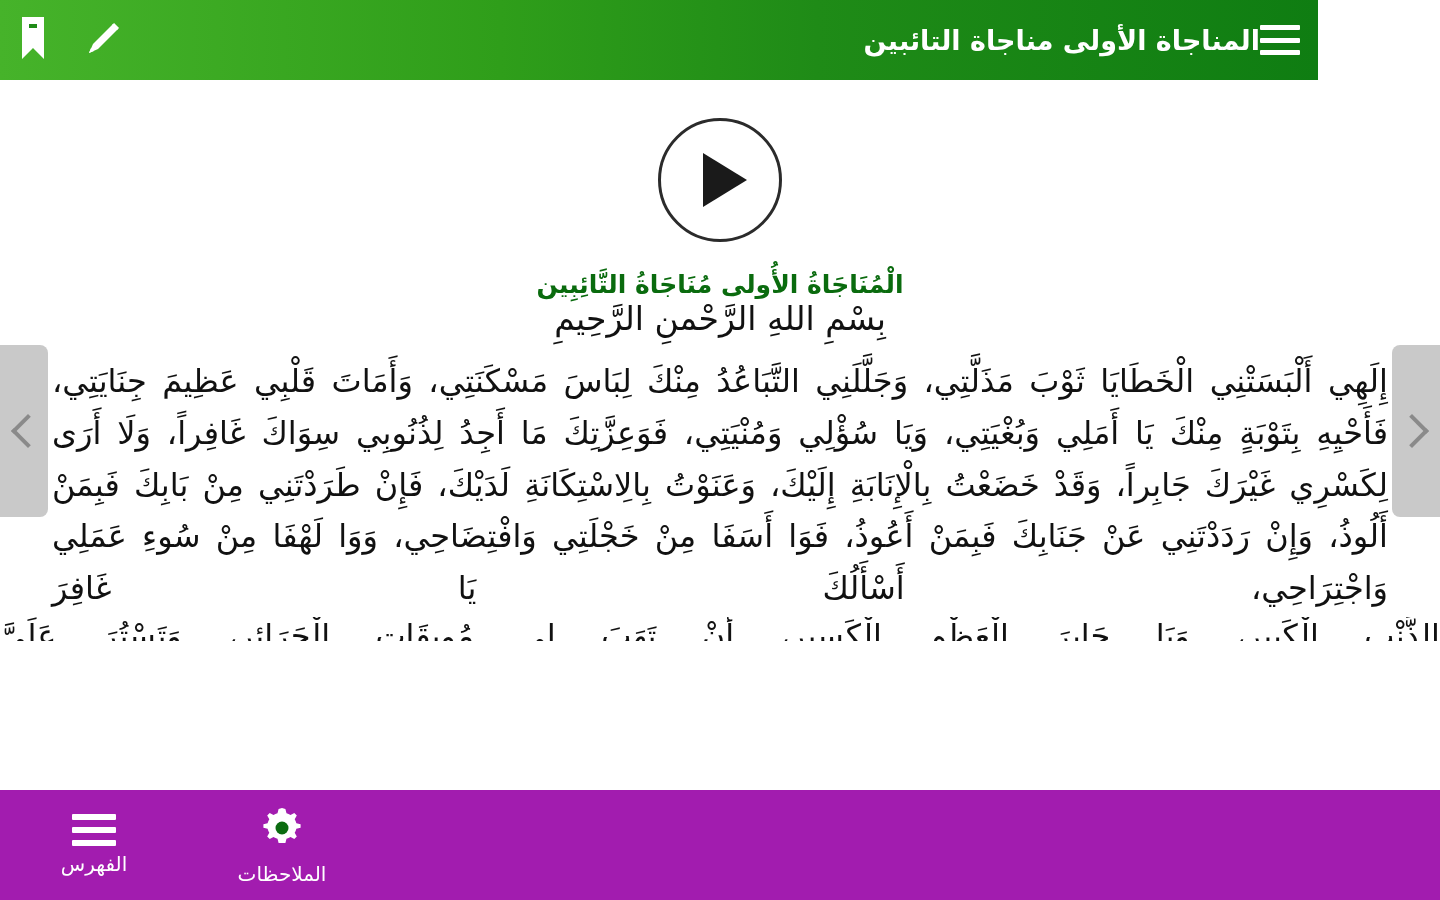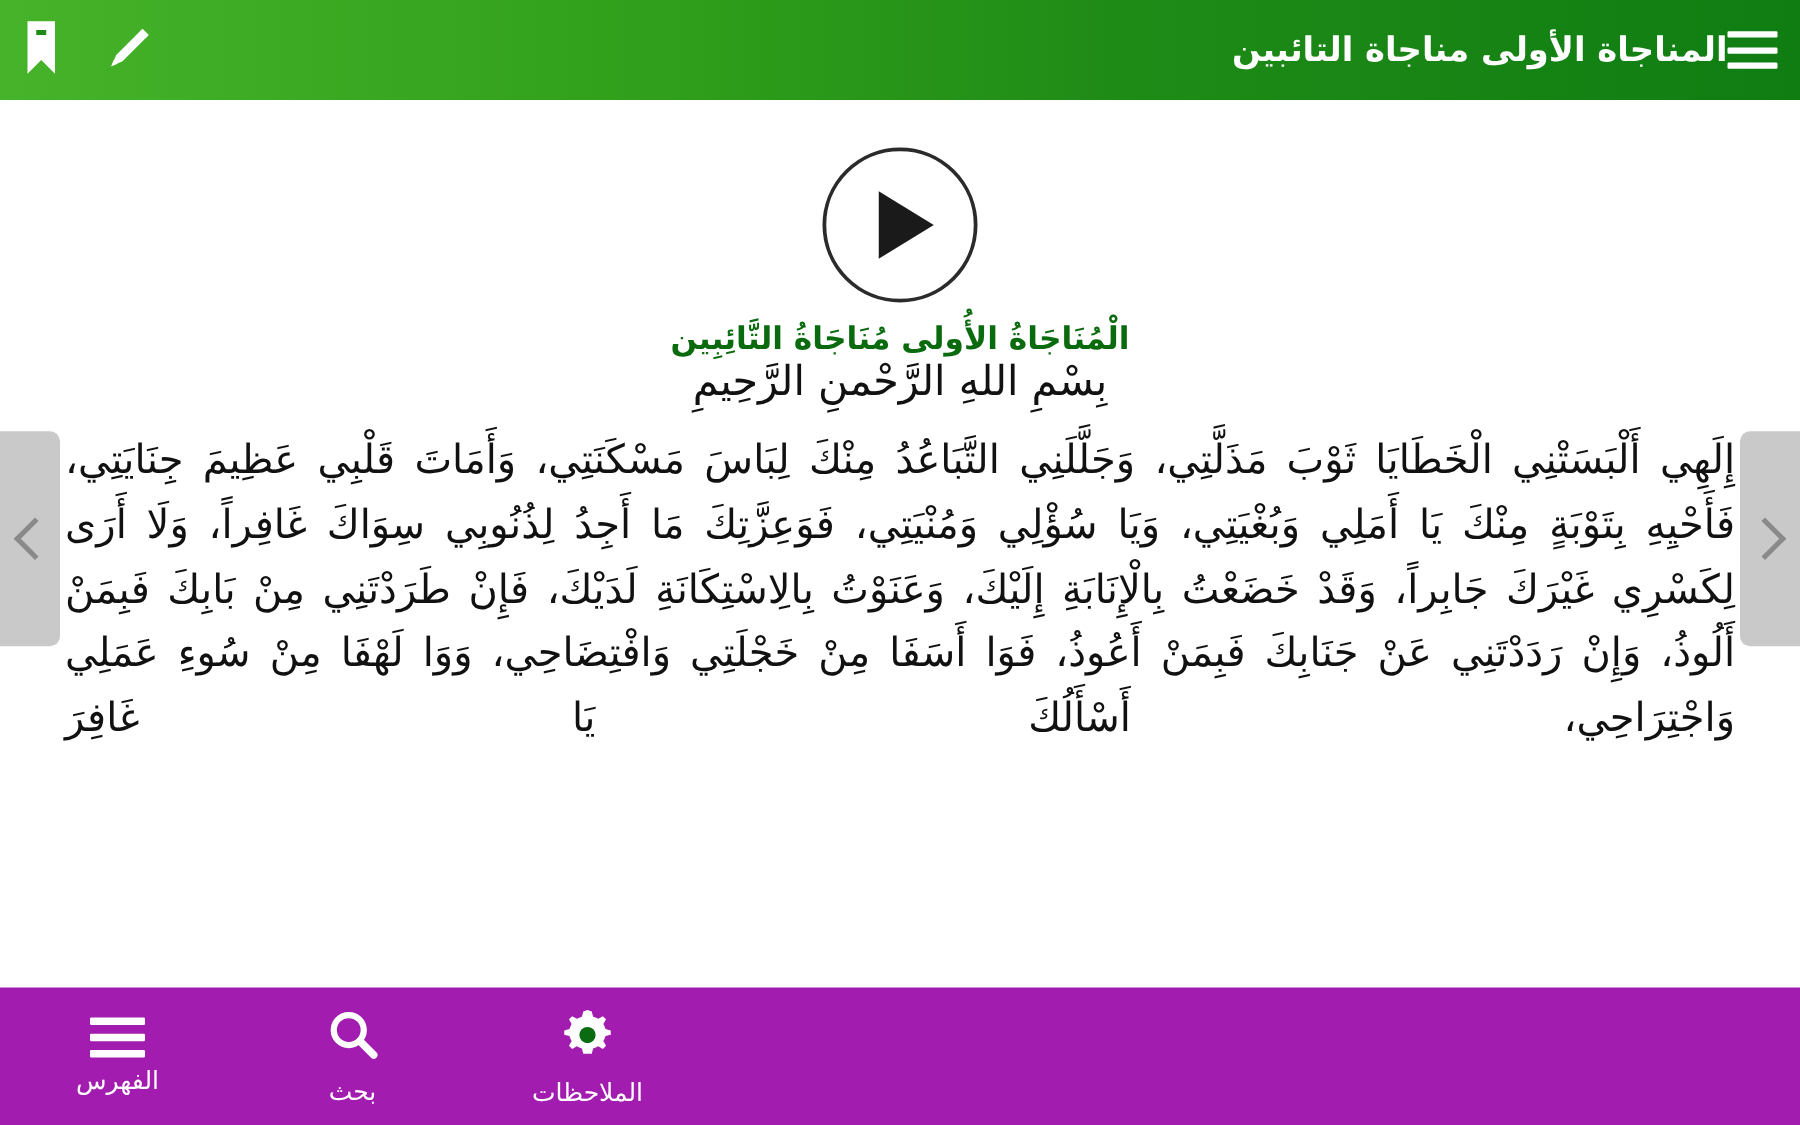--- a/index.html
+++ b/index.html
@@ -14,21 +14,21 @@
     overflow: hidden;
     font-family: "DejaVu Sans", "Liberation Sans", sans-serif;
     background: #ffffff;
     user-select: none;
   }
 
   
   .topbar {
     position: absolute;
     top: 0; left: 0;
-    width: 1440px;
+    width: 1318px;
     height: 80px;
     background: linear-gradient(to left, #0f7d12 0%, #1f8b17 38%, #2f9e1a 62%, #46b32a 100%);
     display: flex;
     align-items: center;
     box-sizing: border-box;
     padding: 0 18px;
   }
   .topbar .left-icons {
     display: flex;
     align-items: center;
@@ -105,21 +105,21 @@
     border-bottom: 27px solid transparent;
     border-left: 44px solid #1a1a1a;
     margin-left: 10px;
   }
 
   .doc-title {
     text-align: center;
     color: #0a6b0e;
     font-size: 25px;
     font-weight: bold;
-    margin-top: 14px;
+    margin-top: 28px;
     direction: rtl;
   }
 
   .basmala {
     text-align: center;
     font-size: 33px;
     color: #111111;
     direction: rtl;
   }
 
@@ -253,20 +253,21 @@
       </div>
     </div>
 
     <div class="doc-title">الْمُنَاجَاةُ الأُولى مُنَاجَاةُ التَّائِبِين</div>
 
     <div class="basmala">بِسْمِ اللهِ الرَّحْمنِ الرَّحِيمِ</div>
 
     <div class="body-text">
       <p>إِلَهِي أَلْبَسَتْنِي الْخَطَايَا ثَوْبَ مَذَلَّتِي، وَجَلَّلَنِي التَّبَاعُدُ مِنْكَ لِبَاسَ مَسْكَنَتِي، وَأَمَاتَ قَلْبِي عَظِيمَ جِنَايَتِي، فَأَحْيِهِ بِتَوْبَةٍ مِنْكَ يَا أَمَلِي وَبُغْيَتِي، وَيَا سُؤْلِي وَمُنْيَتِي، فَوَعِزَّتِكَ مَا أَجِدُ لِذُنُوبِي سِوَاكَ غَافِراً، وَلَا أَرَى لِكَسْرِي غَيْرَكَ جَابِراً، وَقَدْ خَضَعْتُ بِالْإِنَابَةِ إِلَيْكَ، وَعَنَوْتُ بِالِاسْتِكَانَةِ لَدَيْكَ، فَإِنْ طَرَدْتَنِي مِنْ بَابِكَ فَبِمَنْ أَلُوذُ، وَإِنْ رَدَدْتَنِي عَنْ جَنَابِكَ فَبِمَنْ أَعُوذُ، فَوَا أَسَفَا مِنْ خَجْلَتِي وَافْتِضَاحِي، وَوَا لَهْفَا مِنْ سُوءِ عَمَلِي وَاجْتِرَاحِي، أَسْأَلُكَ يَا غَافِرَ</p>
     </div>
+    <div class="clipped-line">الذَّنْبِ الْكَبِيرِ، وَيَا جَابِرَ الْعَظْمِ الْكَسِيرِ، أَنْ تَهَبَ لِي مُوبِقَاتِ الْجَرَائِرِ، وَتَسْتُرَ عَلَيَّ</div>
 
     <div class="side-tab left">
       <div class="chev to-left"></div>
     </div>
     <div class="side-tab right">
       <div class="chev to-right"></div>
     </div>
   </div>
 
   <div class="bottombar">
@@ -274,29 +275,20 @@
     <div class="bb-item">
       <div class="hamburger-bottom bb-icon">
         <i></i>
         <i></i>
         <i></i>
       </div>
       <div class="bb-label">الفهرس</div>
     </div>
 
 
-    <div class="bb-item">
-      <span class="bb-icon">
-        <svg width="46" height="46" viewBox="0 0 46 46" aria-hidden="true">
-          <circle cx="20" cy="19" r="12" fill="none" stroke="#ffffff" stroke-width="5"></circle>
-          <path d="M29 28 L40 39" stroke="#ffffff" stroke-width="6" stroke-linecap="round"></path>
-        </svg>
-      </span>
-      <div class="bb-label">بحث</div>
-    </div>
 
     <div class="bb-item">
       <span class="bb-icon">
         <svg width="48" height="48" viewBox="0 0 48 48" aria-hidden="true">
           <path fill="#ffffff" d="M24 4 l3.4 1.1 1.1 4.2 a15 15 0 0 1 4 1.7 l3.8-2.1 2.5 2.5 -2.1 3.8 a15 15 0 0 1 1.7 4 l4.2 1.1 0 3.4 -4.2 1.1 a15 15 0 0 1 -1.7 4 l2.1 3.8 -2.5 2.5 -3.8-2.1 a15 15 0 0 1 -4 1.7 l-1.1 4.2 -3.4 0 -3.4 0 -1.1-4.2 a15 15 0 0 1 -4-1.7 l-3.8 2.1 -2.5-2.5 2.1-3.8 a15 15 0 0 1 -1.7-4 l-4.2-1.1 0-3.4 4.2-1.1 a15 15 0 0 1 1.7-4 l-2.1-3.8 2.5-2.5 3.8 2.1 a15 15 0 0 1 4-1.7 l1.1-4.2 z"></path>
           <circle cx="24" cy="24" r="6.5" fill="#0b6b10"></circle>
         </svg>
       </span>
       <div class="bb-label">الملاحظات</div>
     </div>

